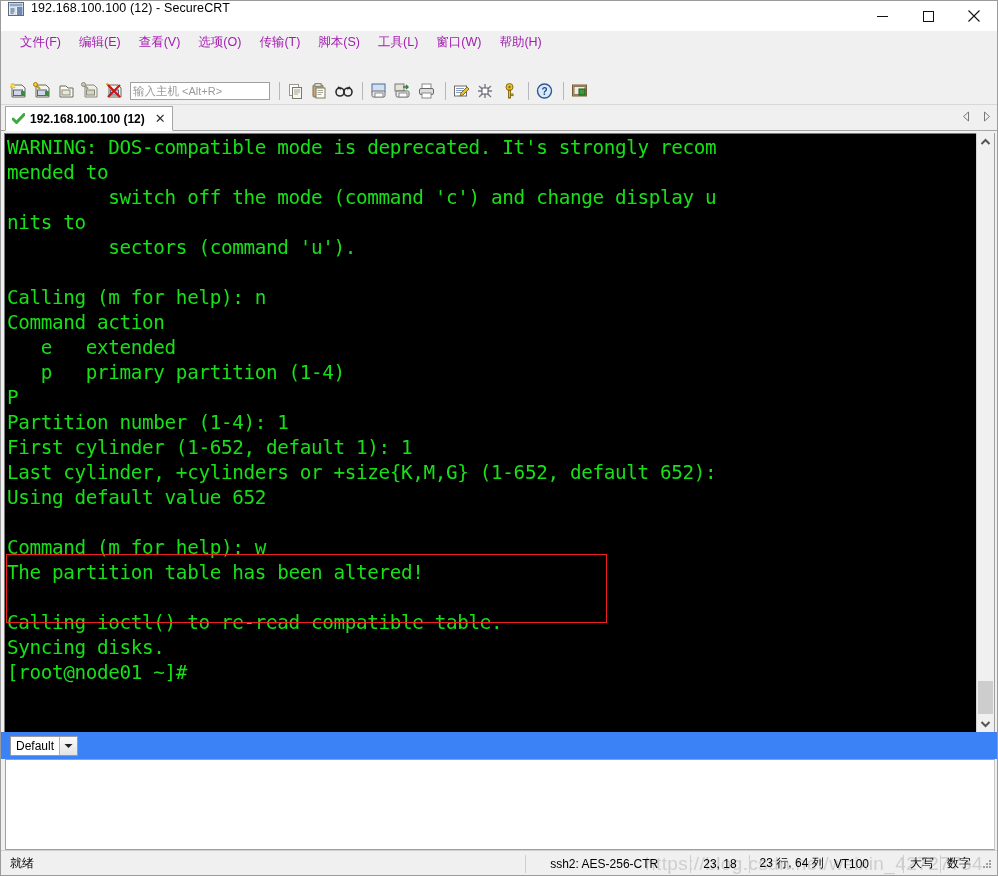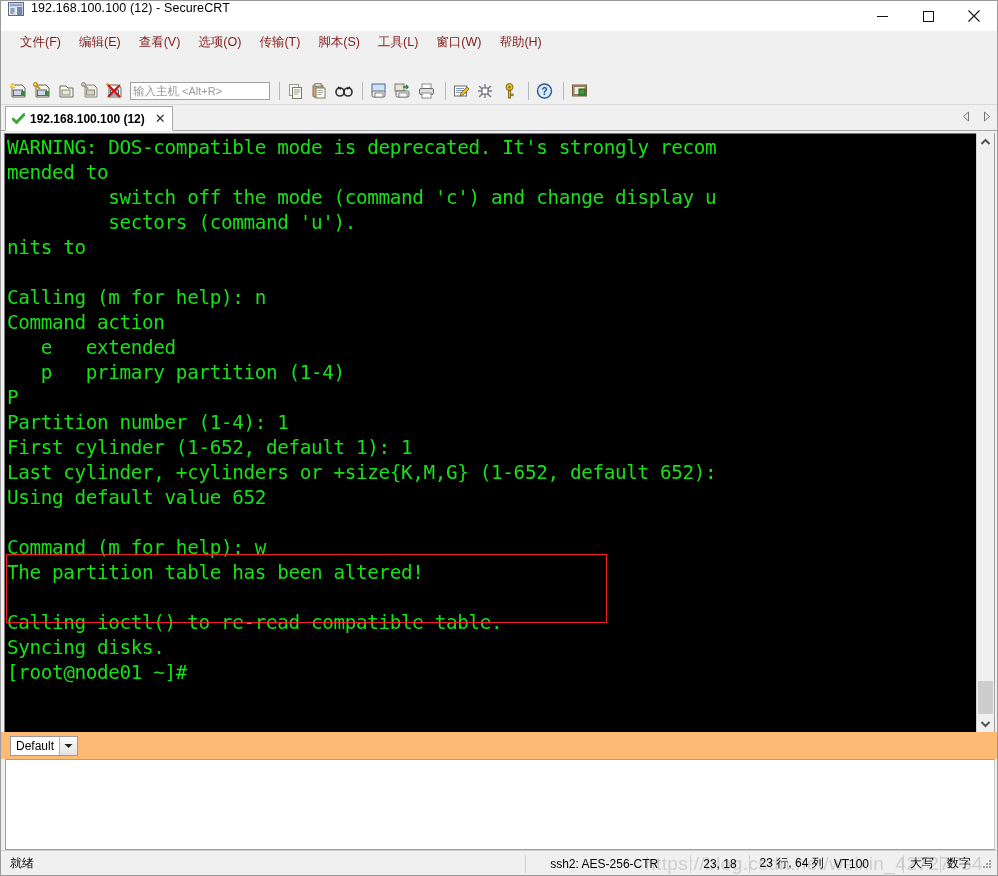--- a/index.html
+++ b/index.html
@@ -63,21 +63,21 @@
     height: 23px;
     background: #f0f0f0;
     display: flex;
     align-items: center;
     padding-left: 10px;
     flex: 0 0 auto;
     border: none;
   }
   .menu-item {
     font-size: 12.5px;
-    color: #7f1d1d;
+    color: #a21caf;
     padding: 3px 9px 4px 9px;
     white-space: nowrap;
     line-height: 1;
   }
 
   
   .toolbar {
     height: 27px;
     background: #f0f0f0;
     display: flex;
@@ -235,21 +235,21 @@
     position: absolute;
     left: 1px; right: 1px;
     bottom: 18px;
     height: 33px;
     background: #cdcdcd;
   }
 
   
   .combo-strip {
     height: 27px;
-    background: #fdba74;
+    background: #3b82f6;
     display: flex;
     align-items: center;
     padding-left: 9px;
     box-sizing: border-box;
     flex: 0 0 auto;
   }
   .combo {
     height: 20px;
     min-width: 68px;
     background: #ffffff;
@@ -555,22 +555,22 @@
       </span>
     </div>
   </div>
 
   <div class="term-wrap">
     <div class="term">
       <div class="term-inner">
         <div class="term-line">WARNING: DOS-compatible mode is deprecated. It's strongly recom</div>
         <div class="term-line">mended to</div>
         <div class="term-line">         switch off the mode (command 'c') and change display u</div>
+        <div class="term-line">nits to</div>
         <div class="term-line">         sectors (command 'u').</div>
-        <div class="term-line">nits to</div>
         <div class="term-line"></div>
         <div class="term-line">Calling (m for help): n</div>
         <div class="term-line">Command action</div>
         <div class="term-line">   e   extended</div>
         <div class="term-line">   p   primary partition (1-4)</div>
         <div class="term-line">P</div>
         <div class="term-line">Partition number (1-4): 1</div>
         <div class="term-line">First cylinder (1-652, default 1): 1</div>
         <div class="term-line">Last cylinder, +cylinders or +size{K,M,G} (1-652, default 652):</div>
         <div class="term-line">Using default value 652</div>

